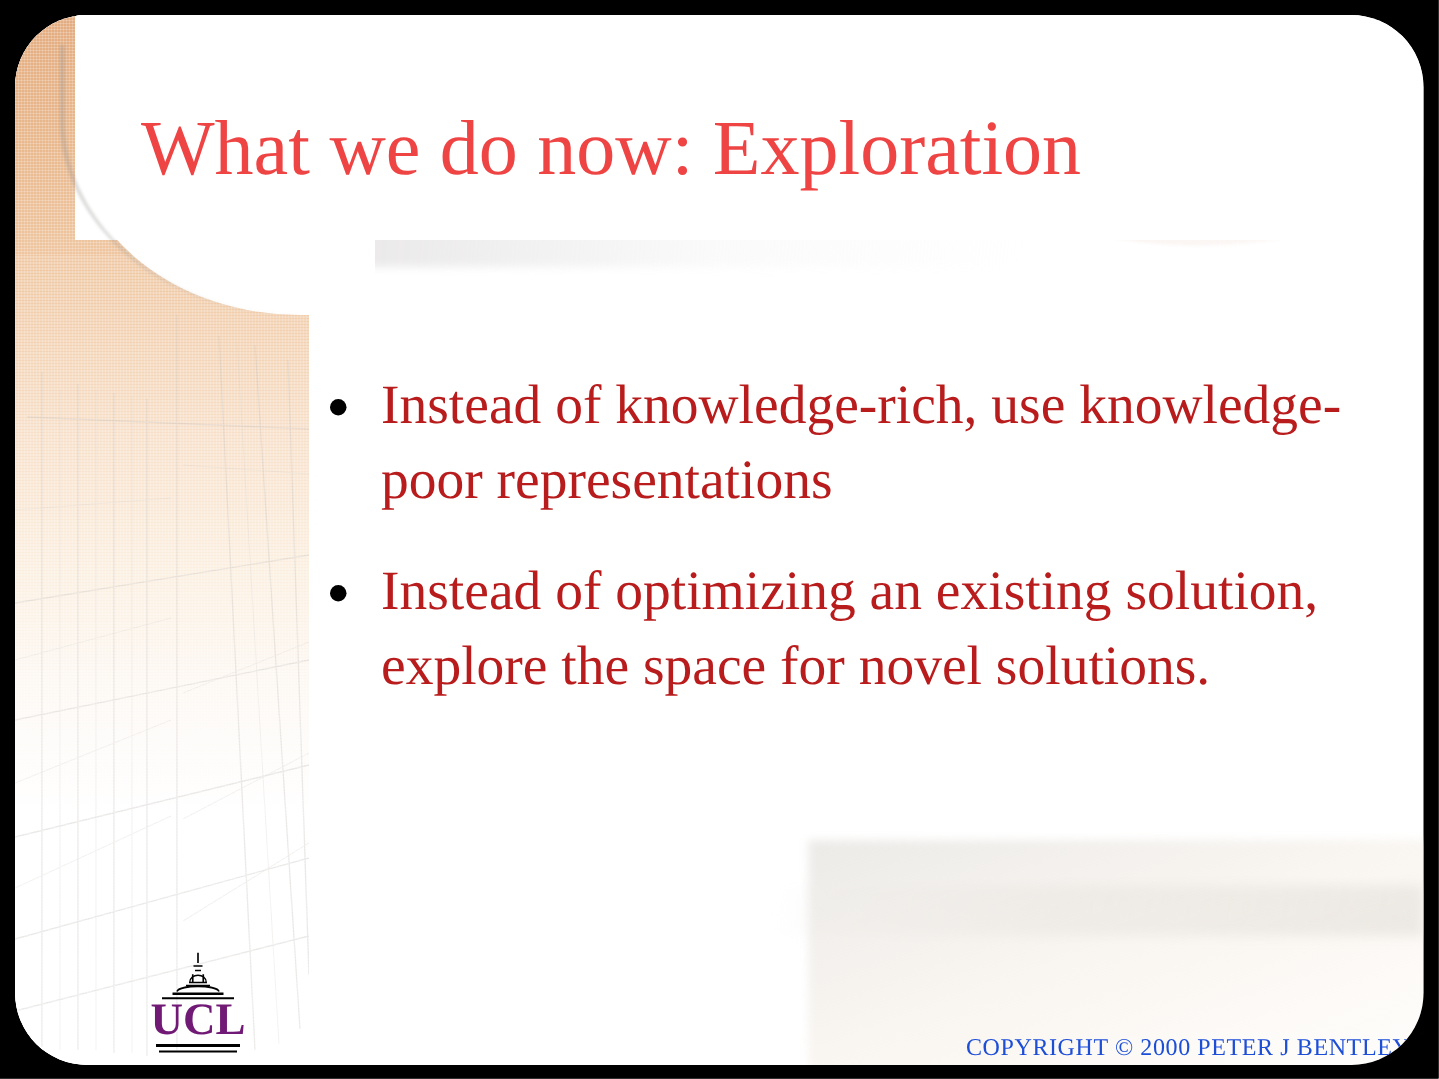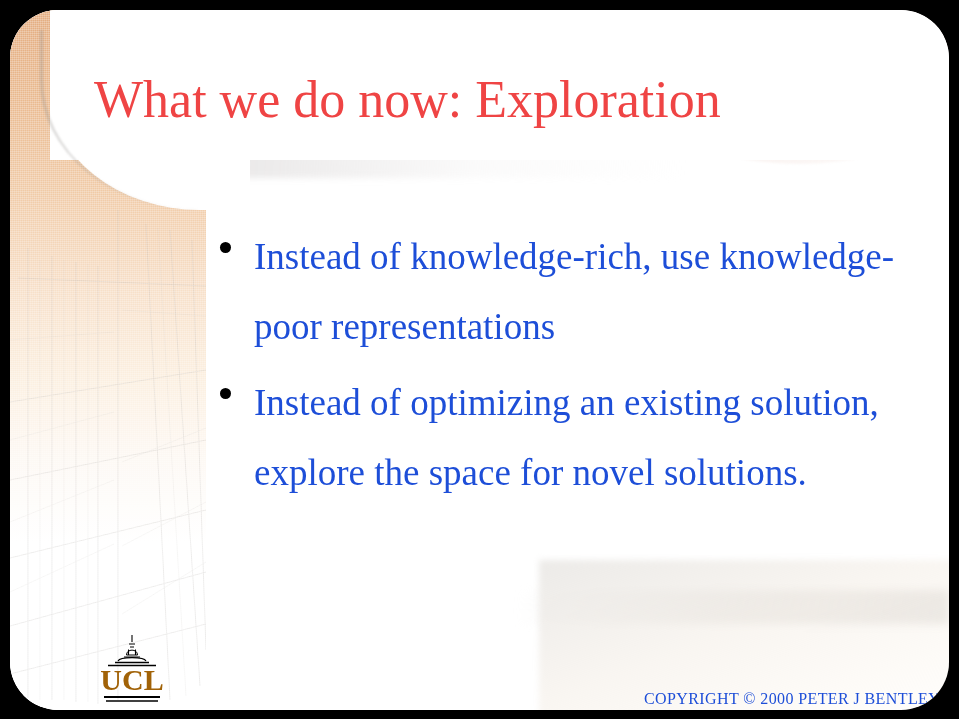--- a/index.html
+++ b/index.html
@@ -173,22 +173,23 @@
     left: 202px;
     top: 212px;
     width: 690px;
   }
   .bullet-row {
     position: relative;
     display: block;
     padding-left: 42px;
     margin-bottom: 6px;
     font-size: 37px;
-    line-height: 70px;
-    color: #1d4ed8;
+    line-height: 50px;
+    color: #b91c1c;
+    margin-top: 24px;
   }
   .bullet-dot {
     position: absolute;
     left: 8px;
     top: 20px;
     width: 11px;
     height: 11px;
     border-radius: 50%;
     background: #000000;
   }
@@ -207,21 +208,21 @@
   .ucl-word {
     position: absolute;
     left: 0;
     top: 30px;
     width: 88px;
     text-align: center;
     font-size: 30px;
     font-weight: bold;
     line-height: 30px;
     letter-spacing: 0px;
-    color: #a16207;
+    color: #701a75;
     font-family: "Liberation Serif", "DejaVu Serif", serif;
   }
 
   
   .copyright {
     position: absolute;
     left: 634px;
     top: 681px;
     font-size: 16px;
     line-height: 16px;

